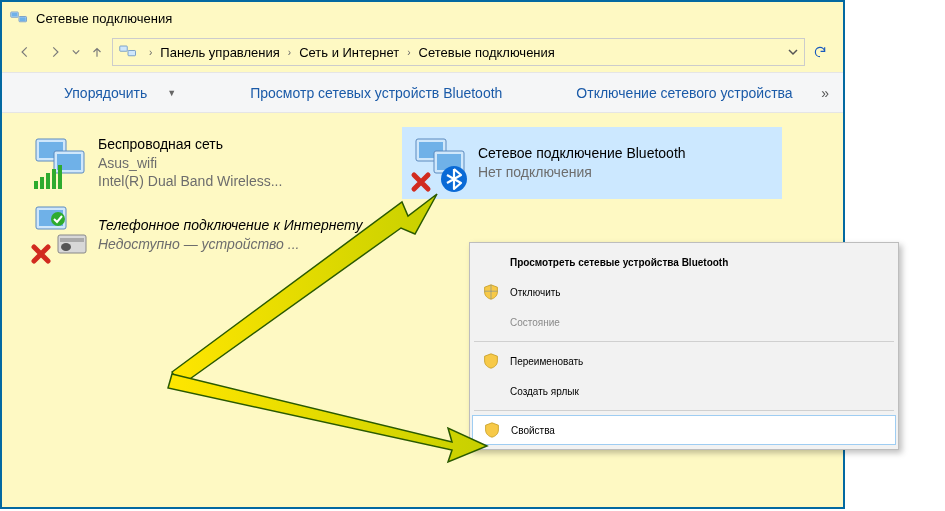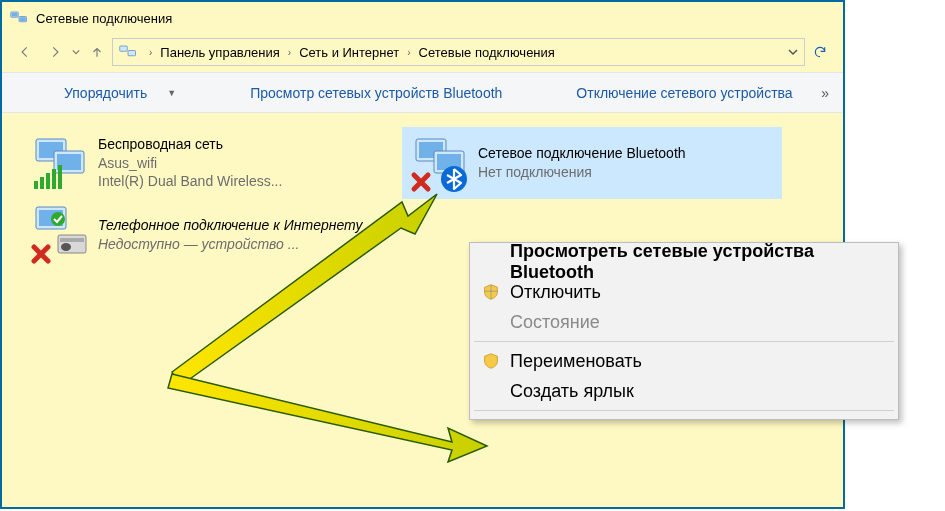--- a/index.html
+++ b/index.html
@@ -34,21 +34,21 @@
   .conn-grid { display:flex; flex-wrap:wrap; gap:0; }
   .conn { width:380px; height:72px; display:flex; padding:6px 8px; position:relative; }
   .conn.selected { background:#cce8ff; }
   .conn-icon { width:60px; height:60px; margin-right:8px; position:relative; flex-shrink:0; }
   .conn-lines { display:flex; flex-direction:column; justify-content:center; font-size:14px; line-height:1.35; min-width:0; }
   .conn-lines .l1 { color:#000; }
   .conn-lines .l2 { color:#6d6d6d; }
   .conn-lines .l3 { color:#6d6d6d; white-space:nowrap; overflow:hidden; text-overflow:ellipsis; max-width:280px;}
 
   
-  .ctxmenu { position:absolute; left:467px; top:240px; width:430px; background:#f2f2f2; border:1px solid #bdbdbd; box-shadow: 3px 3px 6px rgba(0,0,0,.25); padding:4px 2px; font-size:18px; }
+  .ctxmenu { position:absolute; left:467px; top:240px; width:430px; background:#f2f2f2; border:1px solid #bdbdbd; box-shadow: 3px 3px 6px rgba(0,0,0,.25); padding:4px 2px; font-size:10px; }
   .ctx-item { display:flex; align-items:center; height:30px; padding:0 10px 0 10px; gap:10px; color:#000; }
   .ctx-item.bold { font-weight:600; }
   .ctx-item.disabled { color:#8a8a8a; }
   .ctx-item.hover { background:#fff; border:1px solid #9fcdf2; height:30px; }
   .ctx-sep { height:1px; background:#d0d0d0; margin:4px 2px; }
   .ctx-icon { width:18px; height:18px; display:flex; align-items:center; justify-content:center; flex-shrink:0; }
   .ctx-spacer { width:18px; flex-shrink:0; }
 
   
   .monitor { fill:#cfe7fb; stroke:#5b8abf; stroke-width:1; }
@@ -229,20 +229,28 @@
             <path d="M10 1 L18 4 V10 C18 15 14 18 10 19 C6 18 2 15 2 10 V4 Z" fill="#f7c948" stroke="#c49a1e"></path>
           </svg>
       </span>
       <span>Переименовать</span>
     </div>
     <div class="ctx-item">
       <span class="ctx-spacer"></span>
       <span>Создать ярлык</span>
     </div>
     <div class="ctx-sep"></div>
+    <div class="ctx-item hover">
+      <span class="ctx-icon">
+        <svg viewBox="0 0 20 20" width="16" height="16">
+            <path d="M10 1 L18 4 V10 C18 15 14 18 10 19 C6 18 2 15 2 10 V4 Z" fill="#f7c948" stroke="#c49a1e"></path>
+          </svg>
+      </span>
+      <span>Свойства</span>
+    </div>
   </div>
 
   <svg class="arrows" width="943" height="509">
     <defs>
       <linearGradient id="ag" x1="0" y1="0" x2="1" y2="0">
         <stop offset="0%" stop-color="#ffe600"></stop>
         <stop offset="100%" stop-color="#c7d000"></stop>
       </linearGradient>
     </defs>
 

